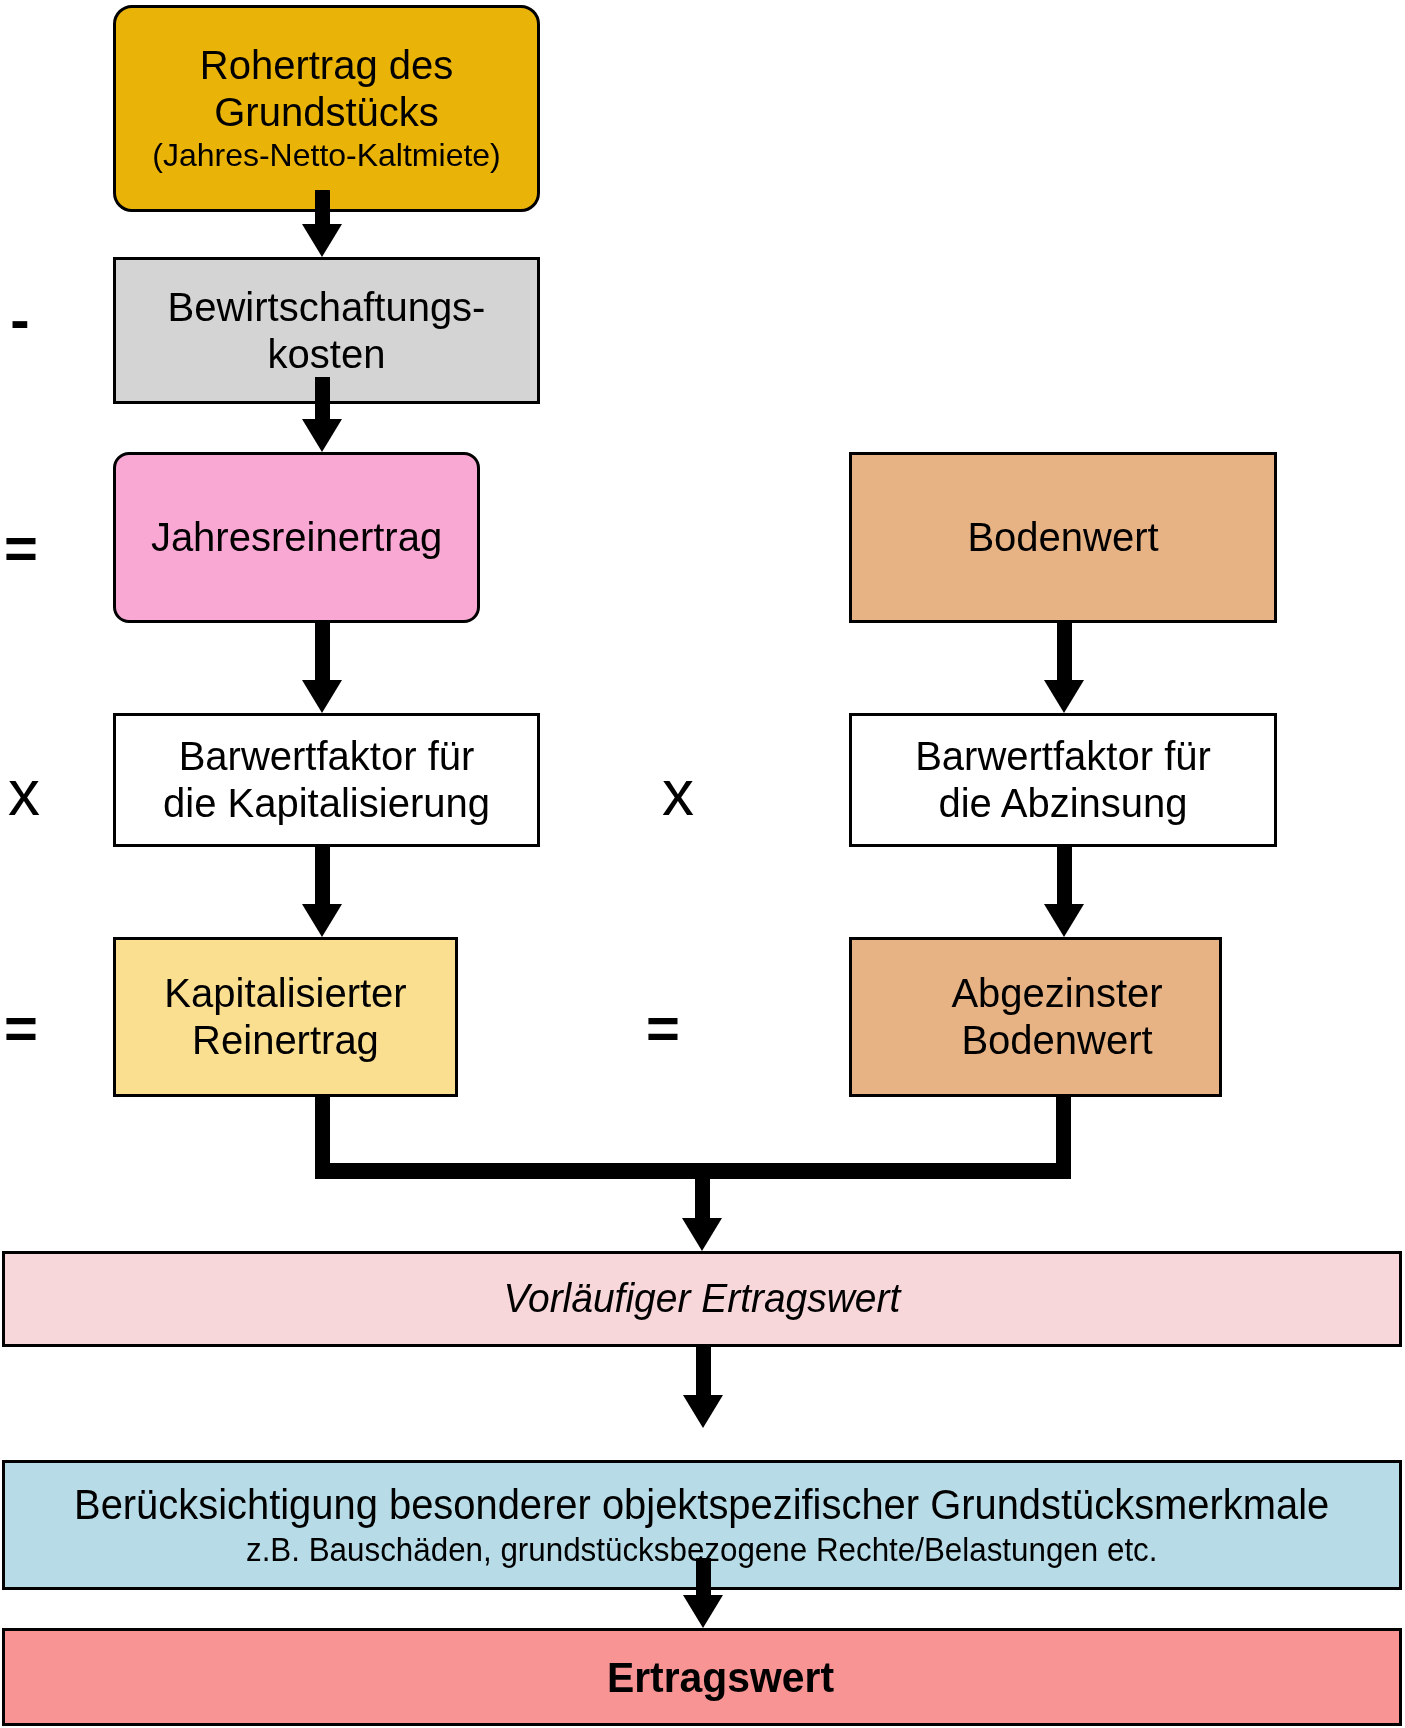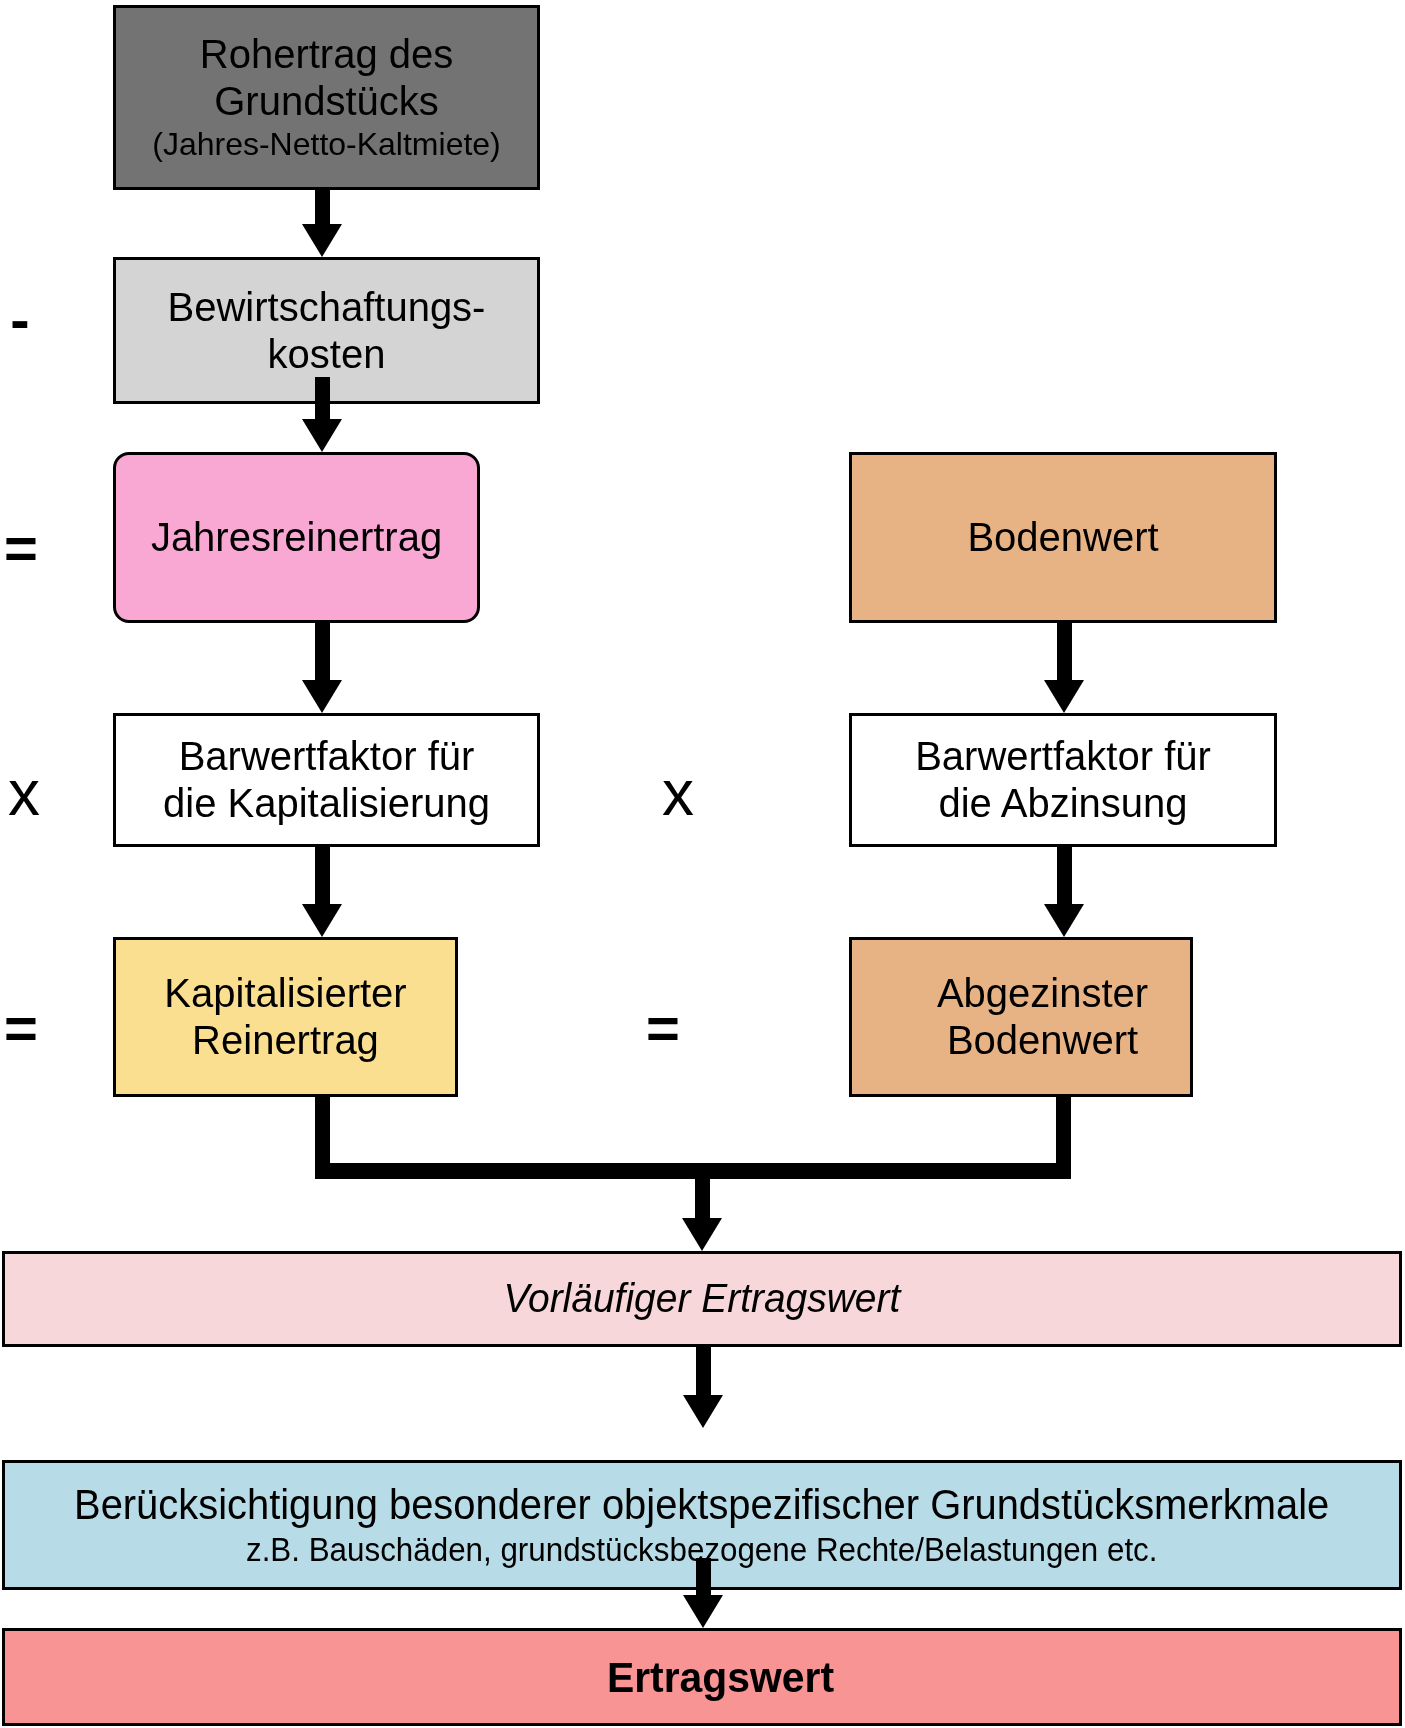--- a/index.html
+++ b/index.html
@@ -84,21 +84,21 @@
 <div id="stage">
 
   <div class="op" style="left:20px; top:320px;">-</div>
   <div class="op" style="left:21px; top:548px;">=</div>
   <div class="op times" style="left:24px; top:793px;">x</div>
   <div class="op" style="left:21px; top:1028px;">=</div>
 
   <div class="op times" style="left:678px; top:793px;">x</div>
   <div class="op" style="left:663px; top:1028px;">=</div>
 
-  <div class="box" style="left: 113px; top: 5px; width: 427px; height: 185px; background-color: #737373;">
+  <div class="box" style="left: 113px; top: 5px; width: 427px; height: 207px; background-color: #eab308; border-radius: 19px;">
     <div class="main">Rohertrag des</div>
     <div class="main">Grundstücks</div>
     <div class="sub">(Jahres-Netto-Kaltmiete)</div>
   </div>
 
   <div class="arrow" style="left:302px; top:190px; height:67px;">
     <div class="shaft"></div>
     <div class="head"></div>
   </div>
 
@@ -143,21 +143,21 @@
   </div>
   <div class="arrow" style="left:1044px; top:847px; height:90px;">
     <div class="shaft"></div>
     <div class="head"></div>
   </div>
 
   <div class="box" style="left: 113px; top: 937px; width: 345px; height: 160px; background-color: rgb(250, 223, 144);">
     <div class="main">Kapitalisierter</div>
     <div class="main">Reinertrag</div>
   </div>
-  <div class="box" style="left: 849px; top: 937px; width: 344px; height: 160px; background-color: rgb(231, 179, 132); padding-left: 43px;">
+  <div class="box" style="left: 849px; top: 937px; width: 373px; height: 160px; background-color: rgb(231, 179, 132); padding-left: 43px;">
     <div class="main">Abgezinster</div>
     <div class="main">Bodenwert</div>
   </div>
 
   <div class="line" style="left:315px; top:1097px; width:15px; height:82px;"></div>
   <div class="line" style="left:1056px; top:1097px; width:15px; height:82px;"></div>
   <div class="line" style="left:315px; top:1163px; width:756px; height:16px;"></div>
 
   <div class="arrow" style="left:682px; top:1179px; height:72px;">
     <div class="shaft"></div>

